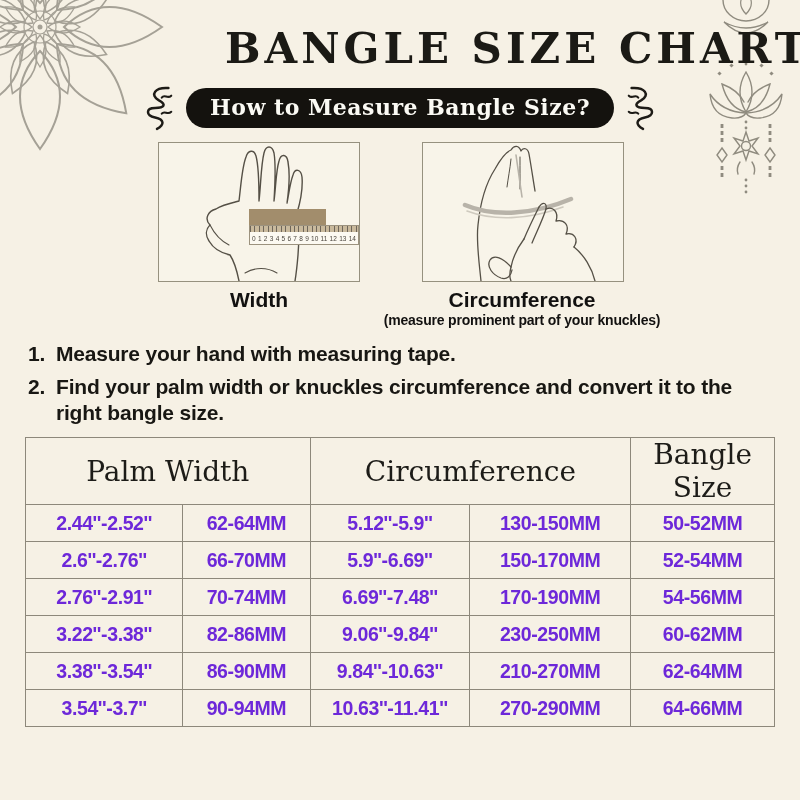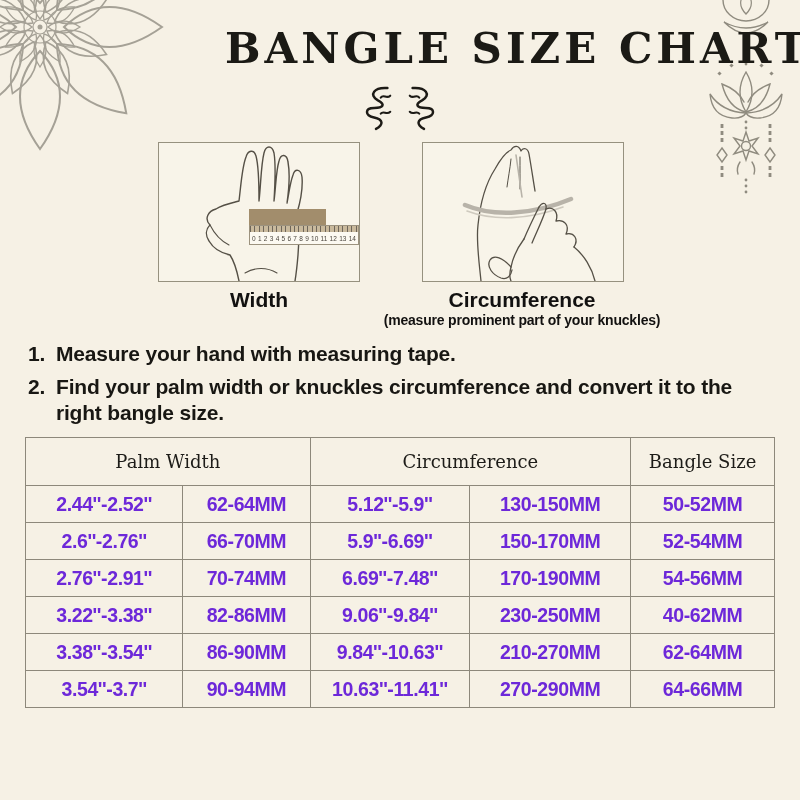--- a/index.html
+++ b/index.html
@@ -103,21 +103,21 @@
     border-collapse:collapse; table-layout:fixed;
   }
   .size-table th, .size-table td {
     border:1px solid #8d887b;
     text-align:center; vertical-align:middle;
   }
   .size-table th {
     height:48px;
     font-family:"DejaVu Serif", serif;
     font-weight:normal;
-    font-size:18px;
+    font-size:28px;
     color:#1d1c18;
   }
   .size-table td {
     height:37px;
     font-size:19.5px;
     font-weight:600;
     letter-spacing:-0.4px;
     color:#6d28d9;
   }
 </style>
@@ -223,20 +223,21 @@
 <div class="page-title">BANGLE SIZE CHART</div>
 
 <div class="badge-row">
   <span>
     <svg width="38" height="48" viewBox="0 0 40 48" fill="none" stroke="#1d1b16" stroke-width="2.6" stroke-linecap="round">
       <path d="M 32,3 C 18,2 12,10 22,16 C 30,20 28,24 18,24 C 8,24 8,32 18,34 C 28,36 28,42 20,46"></path>
       <path d="M 25,13 C 28,9 31,15 35,11" stroke-width="2.2"></path>
       <path d="M 25,30 C 28,26 31,32 35,28" stroke-width="2.2"></path>
     </svg>
   </span>
+  <span class="badge-pill">How to Measure Bangle Size?</span>
   <span class="flourish-right">
     <svg width="38" height="48" viewBox="0 0 40 48" fill="none" stroke="#1d1b16" stroke-width="2.6" stroke-linecap="round">
       <path d="M 32,3 C 18,2 12,10 22,16 C 30,20 28,24 18,24 C 8,24 8,32 18,34 C 28,36 28,42 20,46"></path>
       <path d="M 25,13 C 28,9 31,15 35,11" stroke-width="2.2"></path>
       <path d="M 25,30 C 28,26 31,32 35,28" stroke-width="2.2"></path>
     </svg>
   </span>
 </div>
 
 <div class="illu-box left">
@@ -356,21 +357,21 @@
         <td>70-74MM</td>
         <td>6.69''-7.48''</td>
         <td>170-190MM</td>
         <td>54-56MM</td>
       </tr>
       <tr>
         <td>3.22''-3.38''</td>
         <td>82-86MM</td>
         <td>9.06''-9.84''</td>
         <td>230-250MM</td>
-        <td>40-62MM</td>
+        <td>60-62MM</td>
       </tr>
       <tr>
         <td>3.38''-3.54''</td>
         <td>86-90MM</td>
         <td>9.84''-10.63''</td>
         <td>210-270MM</td>
         <td>62-64MM</td>
       </tr>
       <tr>
         <td>3.54''-3.7''</td>

